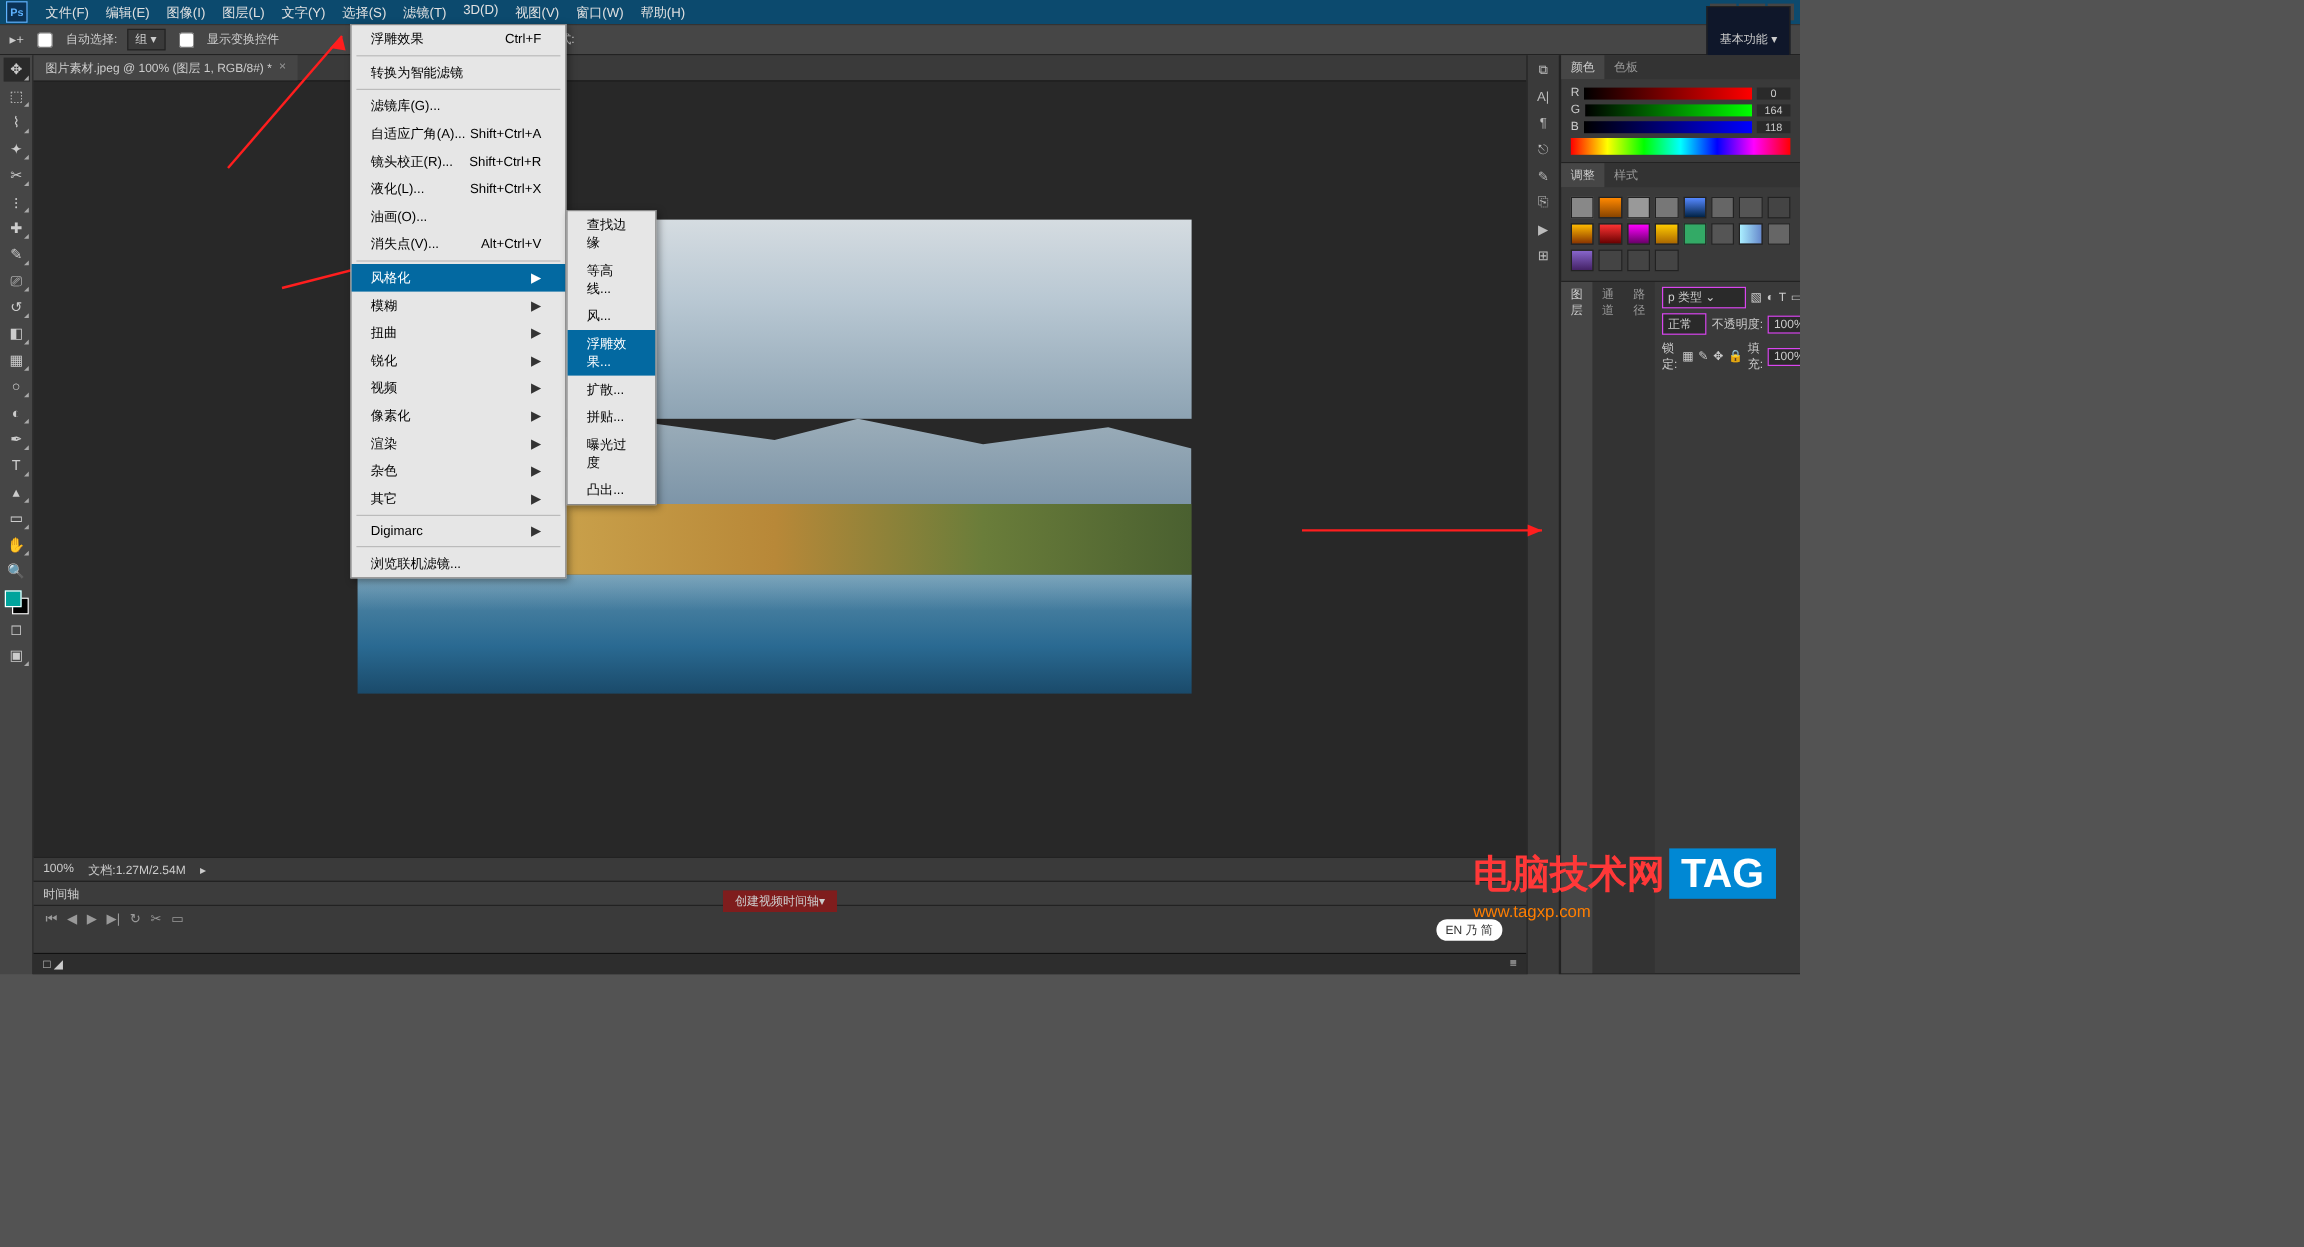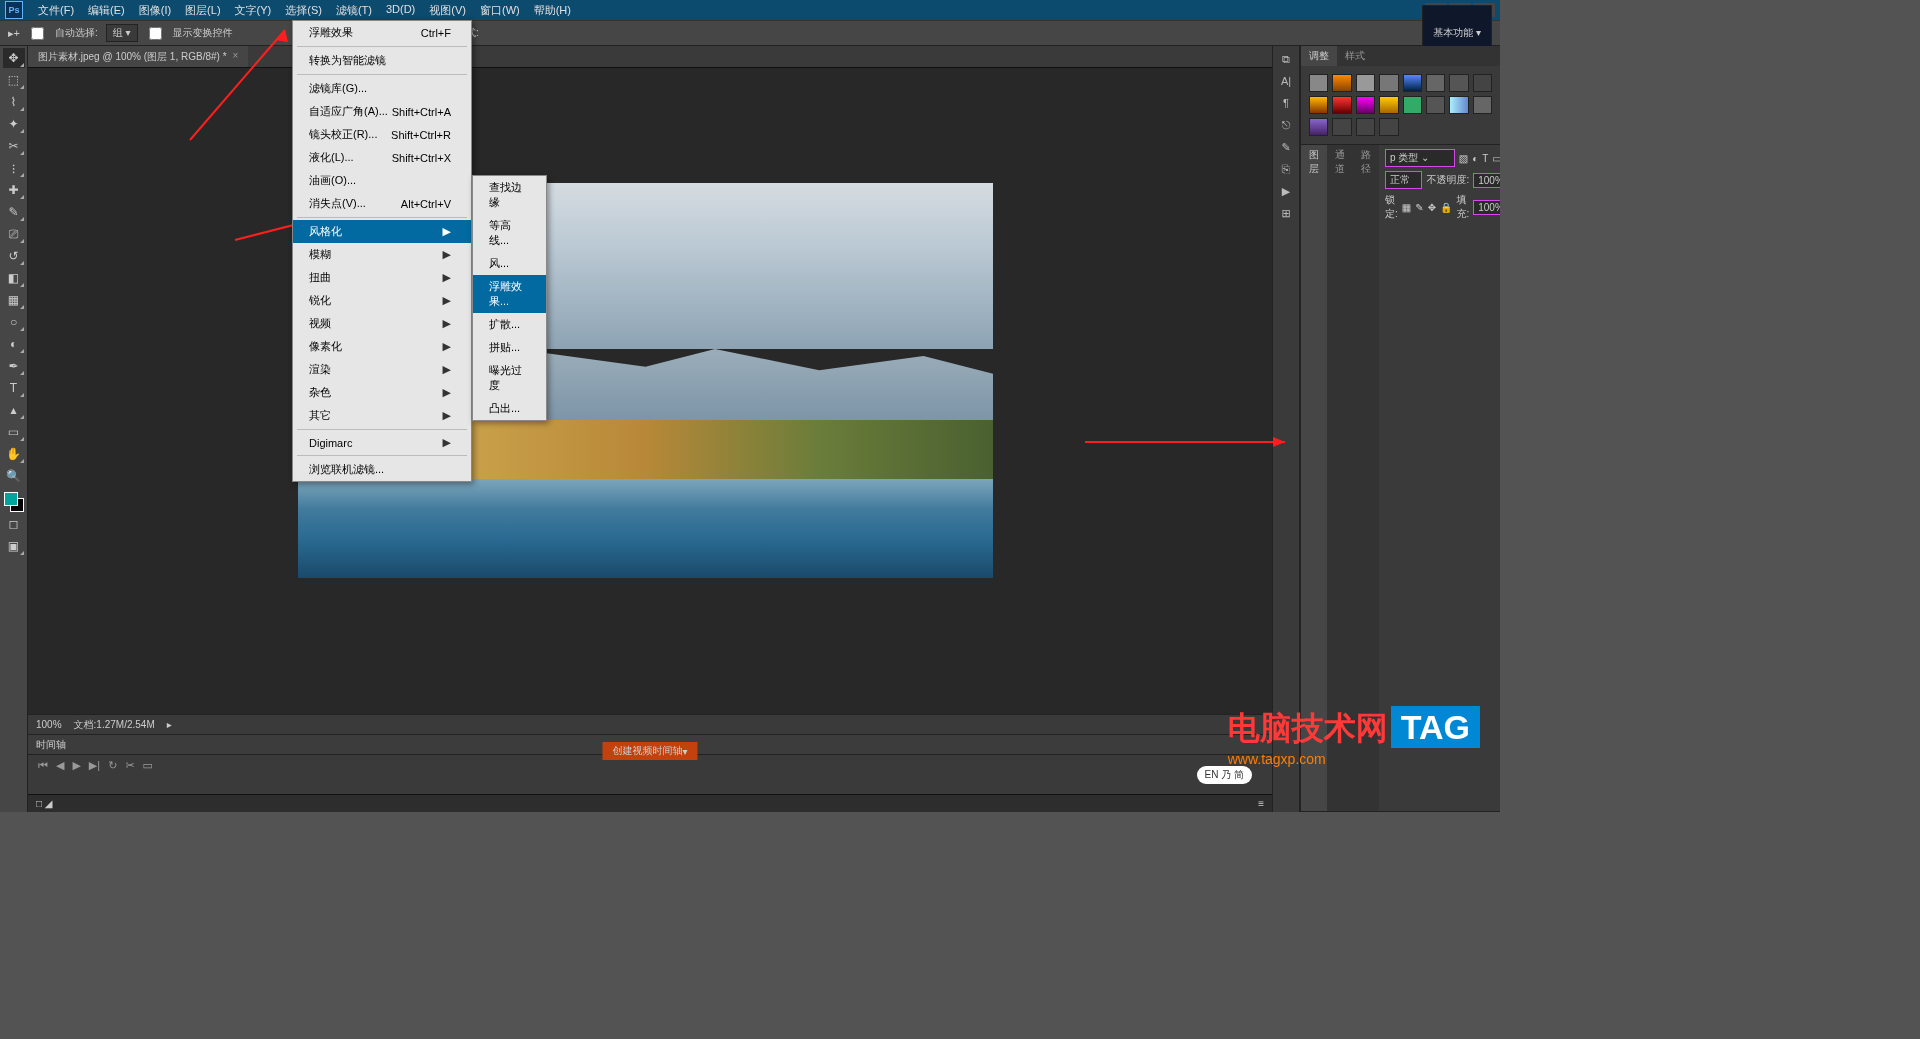--- a/index.html
+++ b/index.html
@@ -31,21 +31,21 @@
 .photo{position:absolute;left:270px;top:115px;width:695px;height:395px}
 .sky{height:42%;background:linear-gradient(#d5dce1,#b9c8d3 40%,#8da3b3)}
 .mtn{height:18%;background:linear-gradient(#9badb9,#7d95a8);clip-path:polygon(0 40%,10% 10%,20% 30%,35% 5%,50% 25%,60% 0%,75% 30%,90% 10%,100% 35%,100% 100%,0 100%)}
 .trees{height:15%;background:linear-gradient(90deg,#8a6b3a,#c9a04a,#b88838,#6a7d3a,#4a6030)}
 .lake{height:25%;background:linear-gradient(#5a8ca8,#2a6a92 60%,#1a4a6a);position:relative}
 .lake::before{content:'';position:absolute;inset:0;background:linear-gradient(180deg,rgba(200,220,230,.3),transparent 30%)}
 .statusbar{height:20px;background:#3a3a3a;border-top:1px solid #222;display:flex;align-items:center;padding:0 8px;gap:12px;font-size:10px}
 .timeline{height:60px;background:#3a3a3a;border-top:1px solid #222}
 .timeline .hdr{height:20px;background:#3c3c3c;padding:3px 8px;font-size:10px;border-bottom:1px solid #222}
 .timeline .ctrls{display:flex;align-items:center;gap:8px;padding:4px 10px;color:#999}
-.timeline .btn{background:#c2410c;padding:2px 10px;font-size:10px;margin:4px auto;display:inline-flex;align-items:center}
+.timeline .btn{background:#7f1d1d;padding:2px 10px;font-size:10px;margin:4px auto;display:inline-flex;align-items:center}
 .timeline .btncenter{text-align:center;position:absolute;left:50%;bottom:30px;transform:translateX(-50%)}
 .inputlang{position:absolute;right:20px;bottom:10px;background:#fff;color:#333;border-radius:10px;padding:2px 8px;font-size:10px}
 
 .dock{width:28px;background:#3a3a3a;display:flex;flex-direction:column;align-items:center;gap:4px;padding-top:4px;border-left:1px solid #222;border-right:1px solid #222}
 .dock .ico{width:18px;height:18px;display:flex;align-items:center;justify-content:center;color:#bbb;cursor:pointer;font-size:11px}
 
 .panels{width:200px;background:#3a3a3a;display:flex;flex-direction:column;border-left:1px solid #222}
 .panel{border-bottom:1px solid #222}
 .ptabs{display:flex;background:#333;font-size:10px}
 .ptabs span{padding:3px 8px;cursor:pointer;color:#999}
@@ -202,20 +202,44 @@
     <div class="ico">⎋</div>
     <div class="ico">✎</div>
     <div class="ico">⎘</div>
     <div class="ico">▶</div>
     <div class="ico">⊞</div>
   </div>
 
   <div class="panels">
     <div class="panel">
       <div class="ptabs">
+        <span class="active">颜色</span>
+        <span>色板</span>
+      </div>
+      <div class="color-panel">
+        <div class="row">
+            <span>R</span>
+            <div class="sl" style="color:red"></div>
+            <span class="val">0</span>
+          </div>
+        <div class="row">
+            <span>G</span>
+            <div class="sl" style="color:lime"></div>
+            <span class="val">164</span>
+          </div>
+        <div class="row">
+            <span>B</span>
+            <div class="sl" style="color:blue"></div>
+            <span class="val">118</span>
+          </div>
+        <div class="spectrum"></div>
+      </div>
+    </div>
+    <div class="panel">
+      <div class="ptabs">
         <span class="active">调整</span>
         <span>样式</span>
       </div>
       <div class="swatch-grid">
         <div class="sw" style="background:#888"></div>
         <div class="sw" style="background:linear-gradient(#f80,#840)"></div>
         <div class="sw" style="background:#999"></div>
         <div class="sw" style="background:#777"></div>
         <div class="sw" style="background:linear-gradient(#58f,#024)"></div>
         <div class="sw" style="background:#666"></div>

